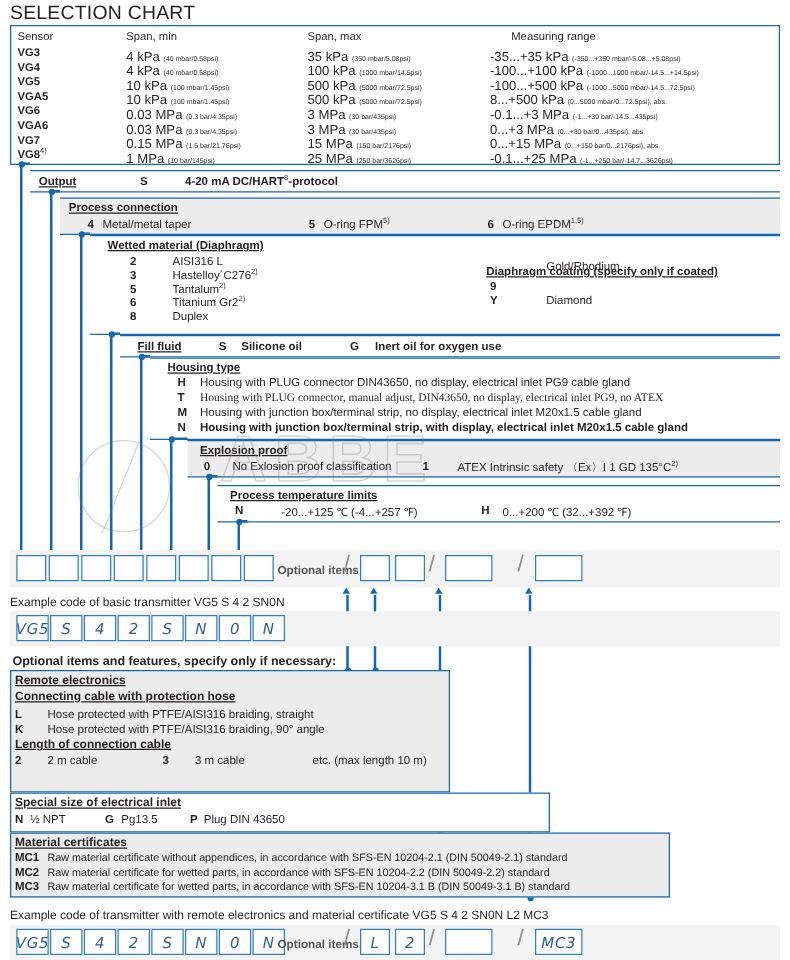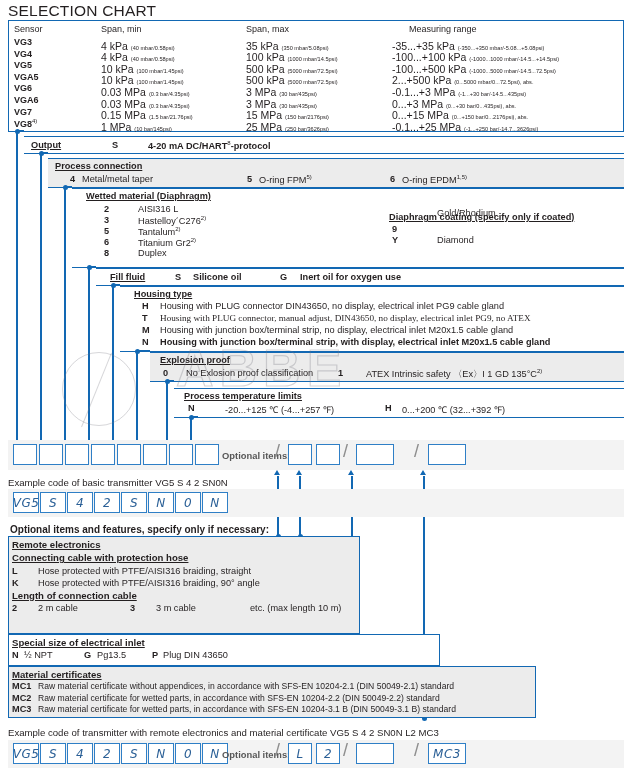--- a/index.html
+++ b/index.html
@@ -153,21 +153,21 @@
     <div class="st-row" style="left:101px; top:47.1px;"><span class="st-val">4 kPa </span><span class="st-sub">(40 mbar/0.58psi)</span></div>
     <div class="st-row" style="left:246px; top:47.1px;"><span class="st-val">100 kPa </span><span class="st-sub">(1000 mbar/14.5psi)</span></div>
     <div class="st-row" style="left:392px; top:47.1px;"><span class="st-val">-100...+100 kPa </span><span class="st-sub">(-1000...1000 mbar/-14.5...+14.5psi)</span></div>
     <div class="st-row st-name" style="left:14px; top:60.2px;">VG5</div>
     <div class="st-row" style="left:101px; top:58.7px;"><span class="st-val">10 kPa </span><span class="st-sub">(100 mbar/1.45psi)</span></div>
     <div class="st-row" style="left:246px; top:58.7px;"><span class="st-val">500 kPa </span><span class="st-sub">(5000 mbar/72.5psi)</span></div>
     <div class="st-row" style="left:392px; top:58.7px;"><span class="st-val">-100...+500 kPa </span><span class="st-sub">(-1000...5000 mbar/-14.5...72.5psi)</span></div>
     <div class="st-row st-name" style="left:14px; top:71.8px;">VGA5</div>
     <div class="st-row" style="left:101px; top:70.3px;"><span class="st-val">10 kPa </span><span class="st-sub">(100 mbar/1.45psi)</span></div>
     <div class="st-row" style="left:246px; top:70.3px;"><span class="st-val">500 kPa </span><span class="st-sub">(5000 mbar/72.5psi)</span></div>
-    <div class="st-row" style="left:392px; top:70.3px;"><span class="st-val">2...+500 kPa </span><span class="st-sub">(0...5000 mbar/0...72.5psi), abs.</span></div>
+    <div class="st-row" style="left:392px; top:70.3px;"><span class="st-val">8...+500 kPa </span><span class="st-sub">(0...5000 mbar/0...72.5psi), abs.</span></div>
     <div class="st-row st-name" style="left:14px; top:83.4px;">VG6</div>
     <div class="st-row" style="left:101px; top:81.9px;"><span class="st-val">0.03 MPa </span><span class="st-sub">(0.3 bar/4.35psi)</span></div>
     <div class="st-row" style="left:246px; top:81.9px;"><span class="st-val">3 MPa </span><span class="st-sub">(30 bar/435psi)</span></div>
     <div class="st-row" style="left:392px; top:81.9px;"><span class="st-val">-0.1...+3 MPa </span><span class="st-sub">(-1...+30 bar/-14.5...435psi)</span></div>
     <div class="st-row st-name" style="left:14px; top:95px;">VGA6</div>
     <div class="st-row" style="left:101px; top:93.5px;"><span class="st-val">0.03 MPa </span><span class="st-sub">(0.3 bar/4.35psi)</span></div>
     <div class="st-row" style="left:246px; top:93.5px;"><span class="st-val">3 MPa </span><span class="st-sub">(30 bar/435psi)</span></div>
     <div class="st-row" style="left:392px; top:93.5px;"><span class="st-val">0...+3 MPa </span><span class="st-sub">(0...+30 bar/0...435psi), abs.</span></div>
     <div class="st-row st-name" style="left:14px; top:106.6px;">VG7</div>
     <div class="st-row" style="left:101px; top:105.1px;"><span class="st-val">0.15 MPa </span><span class="st-sub">(1.5 bar/21.76psi)</span></div>

